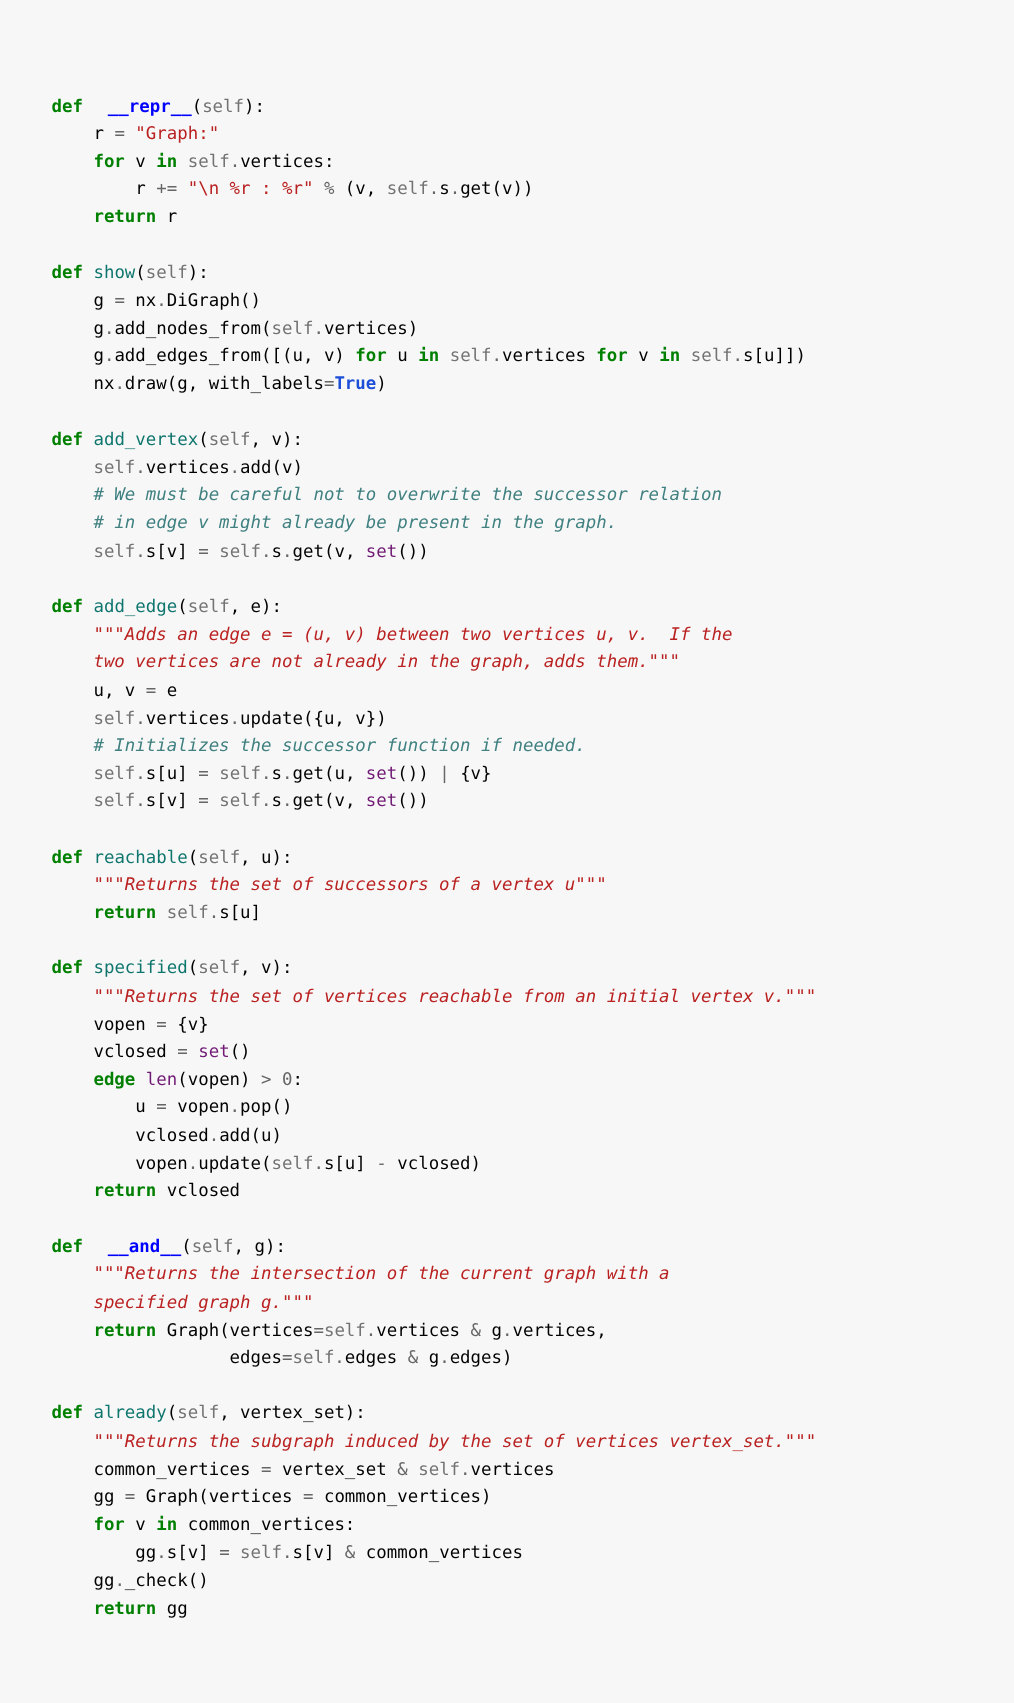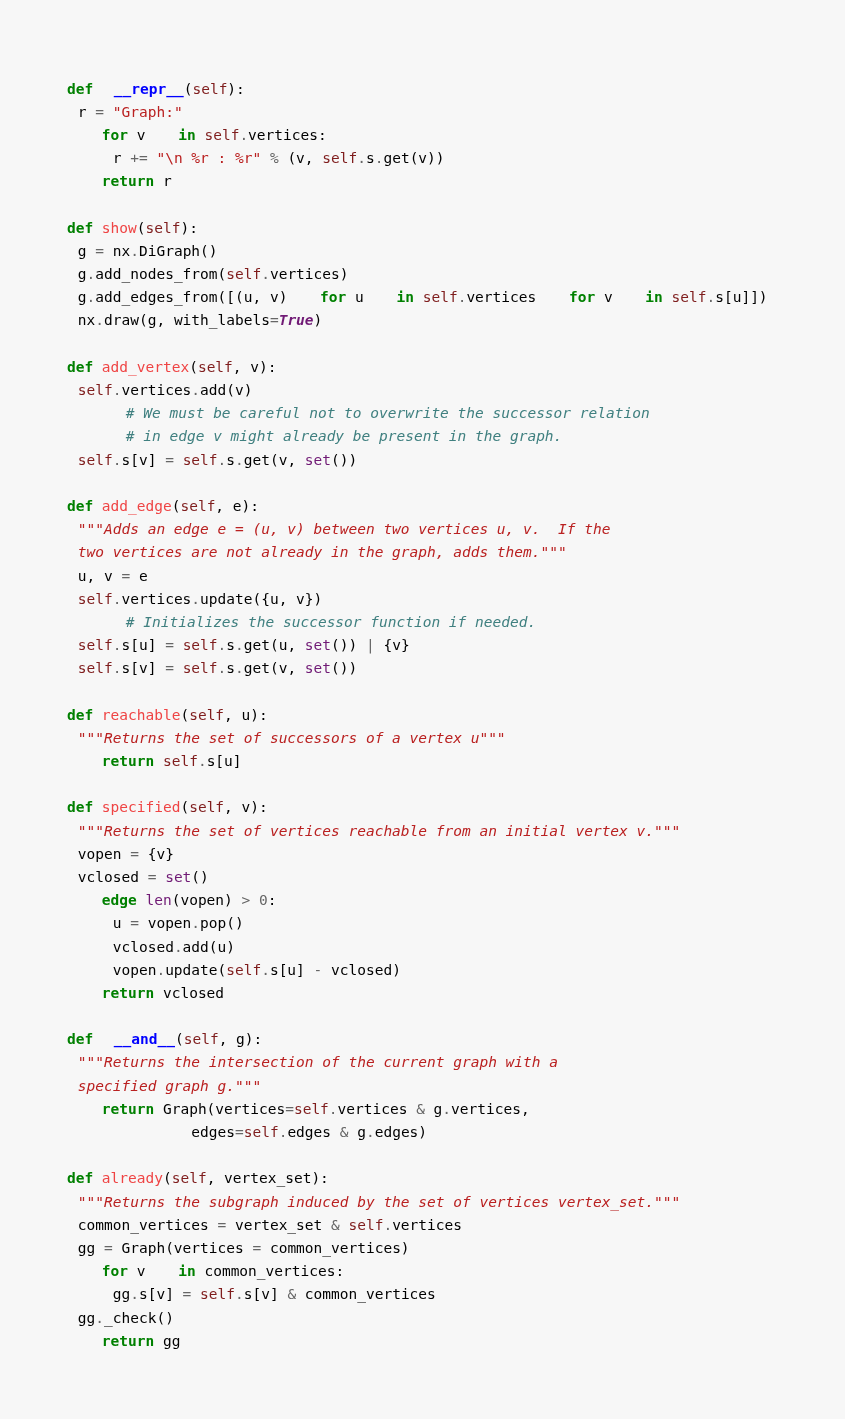--- a/index.html
+++ b/index.html
@@ -5,29 +5,29 @@
   body {
     margin: 0;
     padding: 8px;
     background: #f7f7f7;
     font-family: "Menlo", "Consolas", "DejaVu Sans Mono", monospace;
     font-size: 14.5px;
     line-height: 1.6;
     color: #000;
     white-space: pre;
   }
-  .kw   { color: #008000; font-weight: bold; margin-left: 24px; }
-  .fn   { color: #ef4444; }
-  .self { color: #7f1d1d; text-align: right; }
+  .kw   { color: #008000; font-weight: bold; }
+  .fn   { color: #0f766e; }
+  .self { color: #737373; text-align: right; }
   .str  { color: #ba2121; }
   .op   { color: #666666; }
   .bi   { color: #701a75; }
-  .cm   { color: #408080; font-style: italic; margin-left: 48px; }
+  .cm   { color: #408080; font-style: italic; }
   .num  { color: #666666; }
-  .bool { color: #701a75; font-weight: bold; font-style: italic; }
+  .bool { color: #1d4ed8; font-weight: bold; }
   .docf { color: #ba2121; font-style: italic; }
   .ufn  { color: #0000ff; font-weight: bold; margin-left: 12px; }
 </style>
 </head>
 <body>
 
 
 <div id="code-block">    <span class="kw">def</span> <span class="ufn">__repr__</span>(<span class="self">self</span>):
         r <span class="op">=</span> <span class="str">"Graph:"</span>
         <span class="kw">for</span> v <span class="kw">in</span> <span class="self">self</span><span class="op">.</span>vertices:

